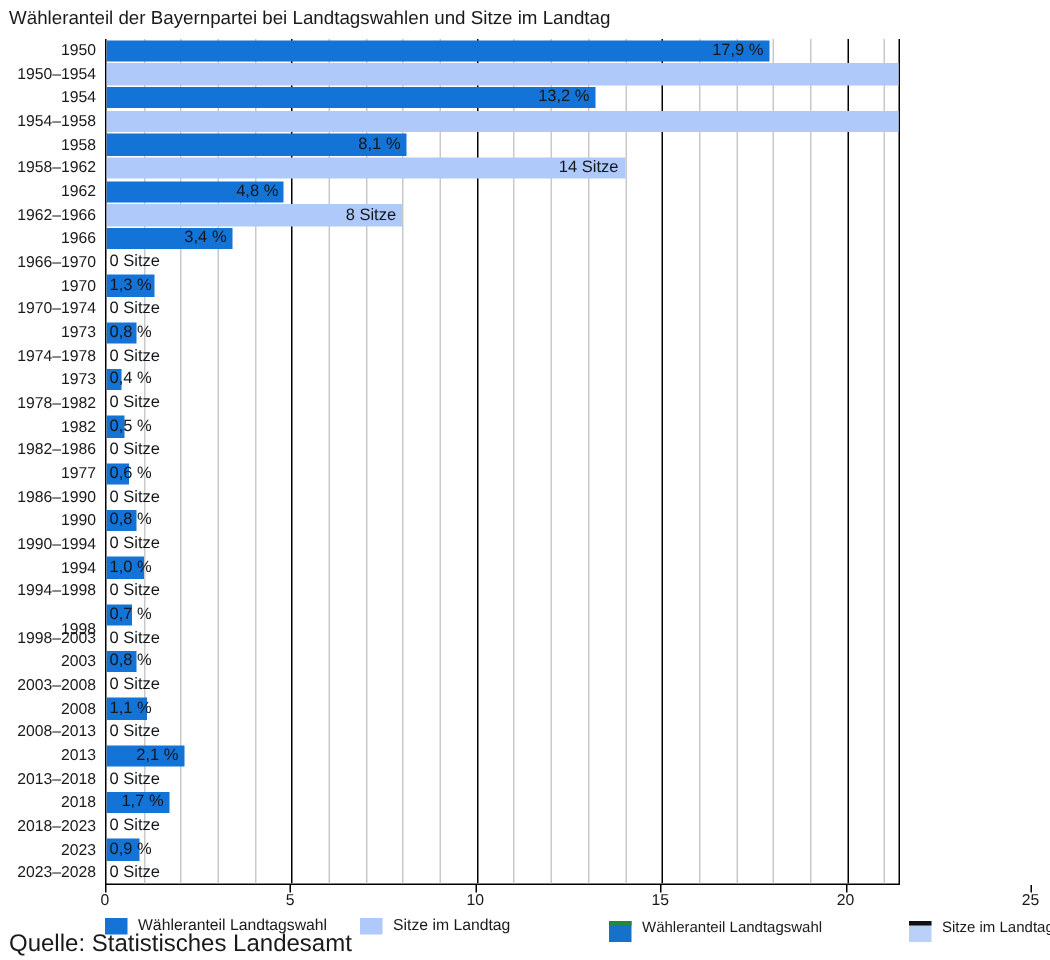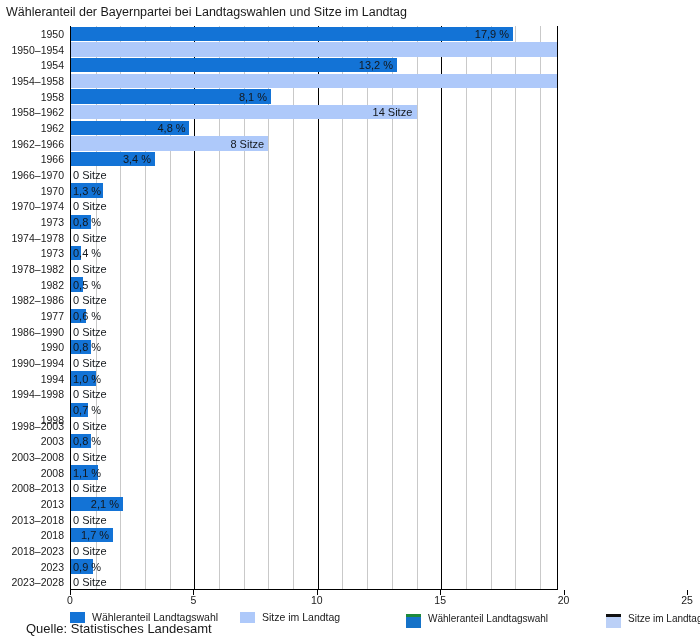--- a/index.html
+++ b/index.html
@@ -25,21 +25,21 @@
     line-height: 16px;
     color: #1a1a1a;
     white-space: nowrap;
   }
 
   
   #plot-area {
     position: absolute;
     left: 70px;
     top: 26px;
-    width: 488px;
+    width: 530px;
     height: 564px;
     border-left: 1.5px solid #000;
     border-right: 1.5px solid #000;
     border-bottom: 1.5px solid #000;
     box-sizing: border-box;
     overflow: hidden;
   }
 
   .gridline {
     position: absolute;
@@ -158,25 +158,24 @@
   }
   .legend-text.small {
     font-size: 10px;
   }
 
   
   #source-note {
     position: absolute;
     left: 6px;
     top: 622px;
-    font-size: 13px;
-    line-height: 1;
-    color: #1a1a1a;
-    white-space: nowrap;
-    margin-left: 20px;
+    font-size: 16px;
+    line-height: 1;
+    color: #1a1a1a;
+    white-space: nowrap;
   }
 </style>
 </head>
 <body>
 
 <div id="chart-title">Wähleranteil der Bayernpartei bei Landtagswahlen und Sitze im Landtag</div>
 
 <div id="y-axis">
     <div class="y-label" style="top: 7.83333px;">1950</div>
     <div class="y-label" style="top: 23.5px;">1950–1954</div>

